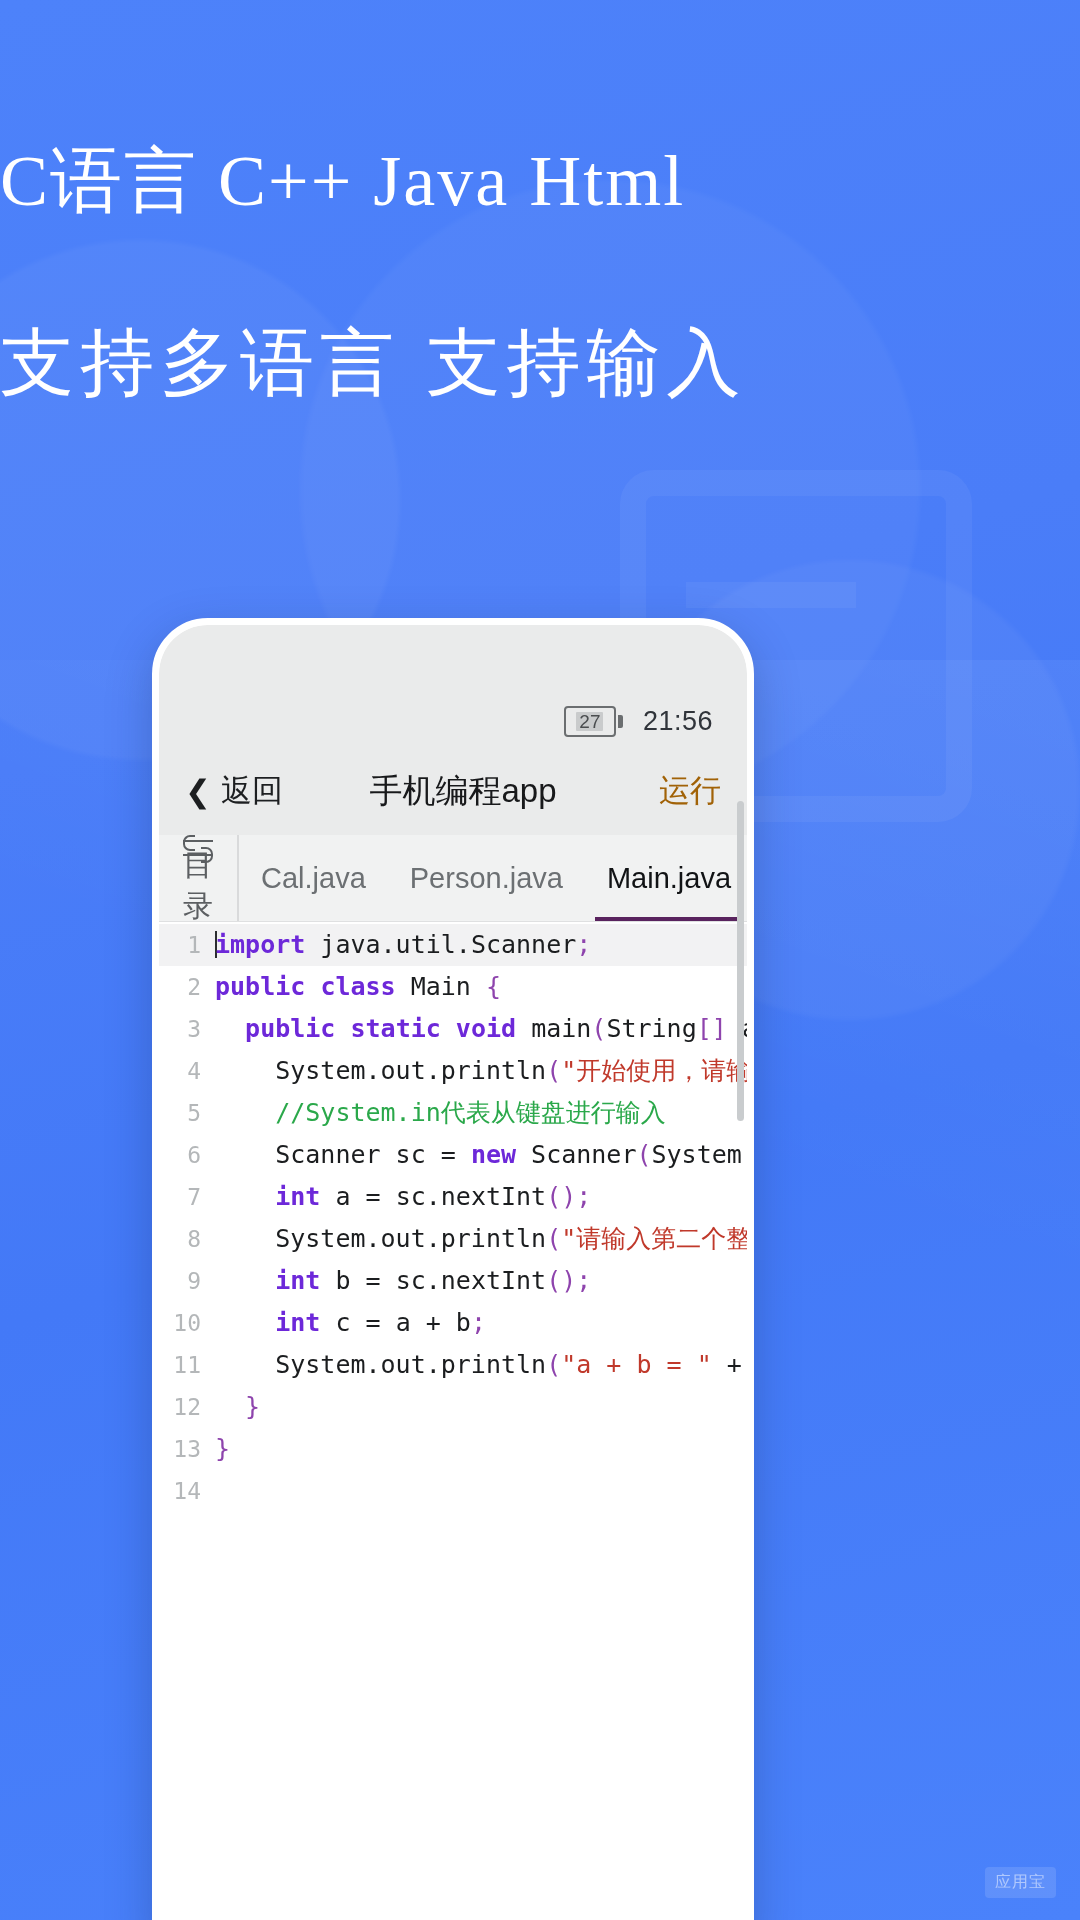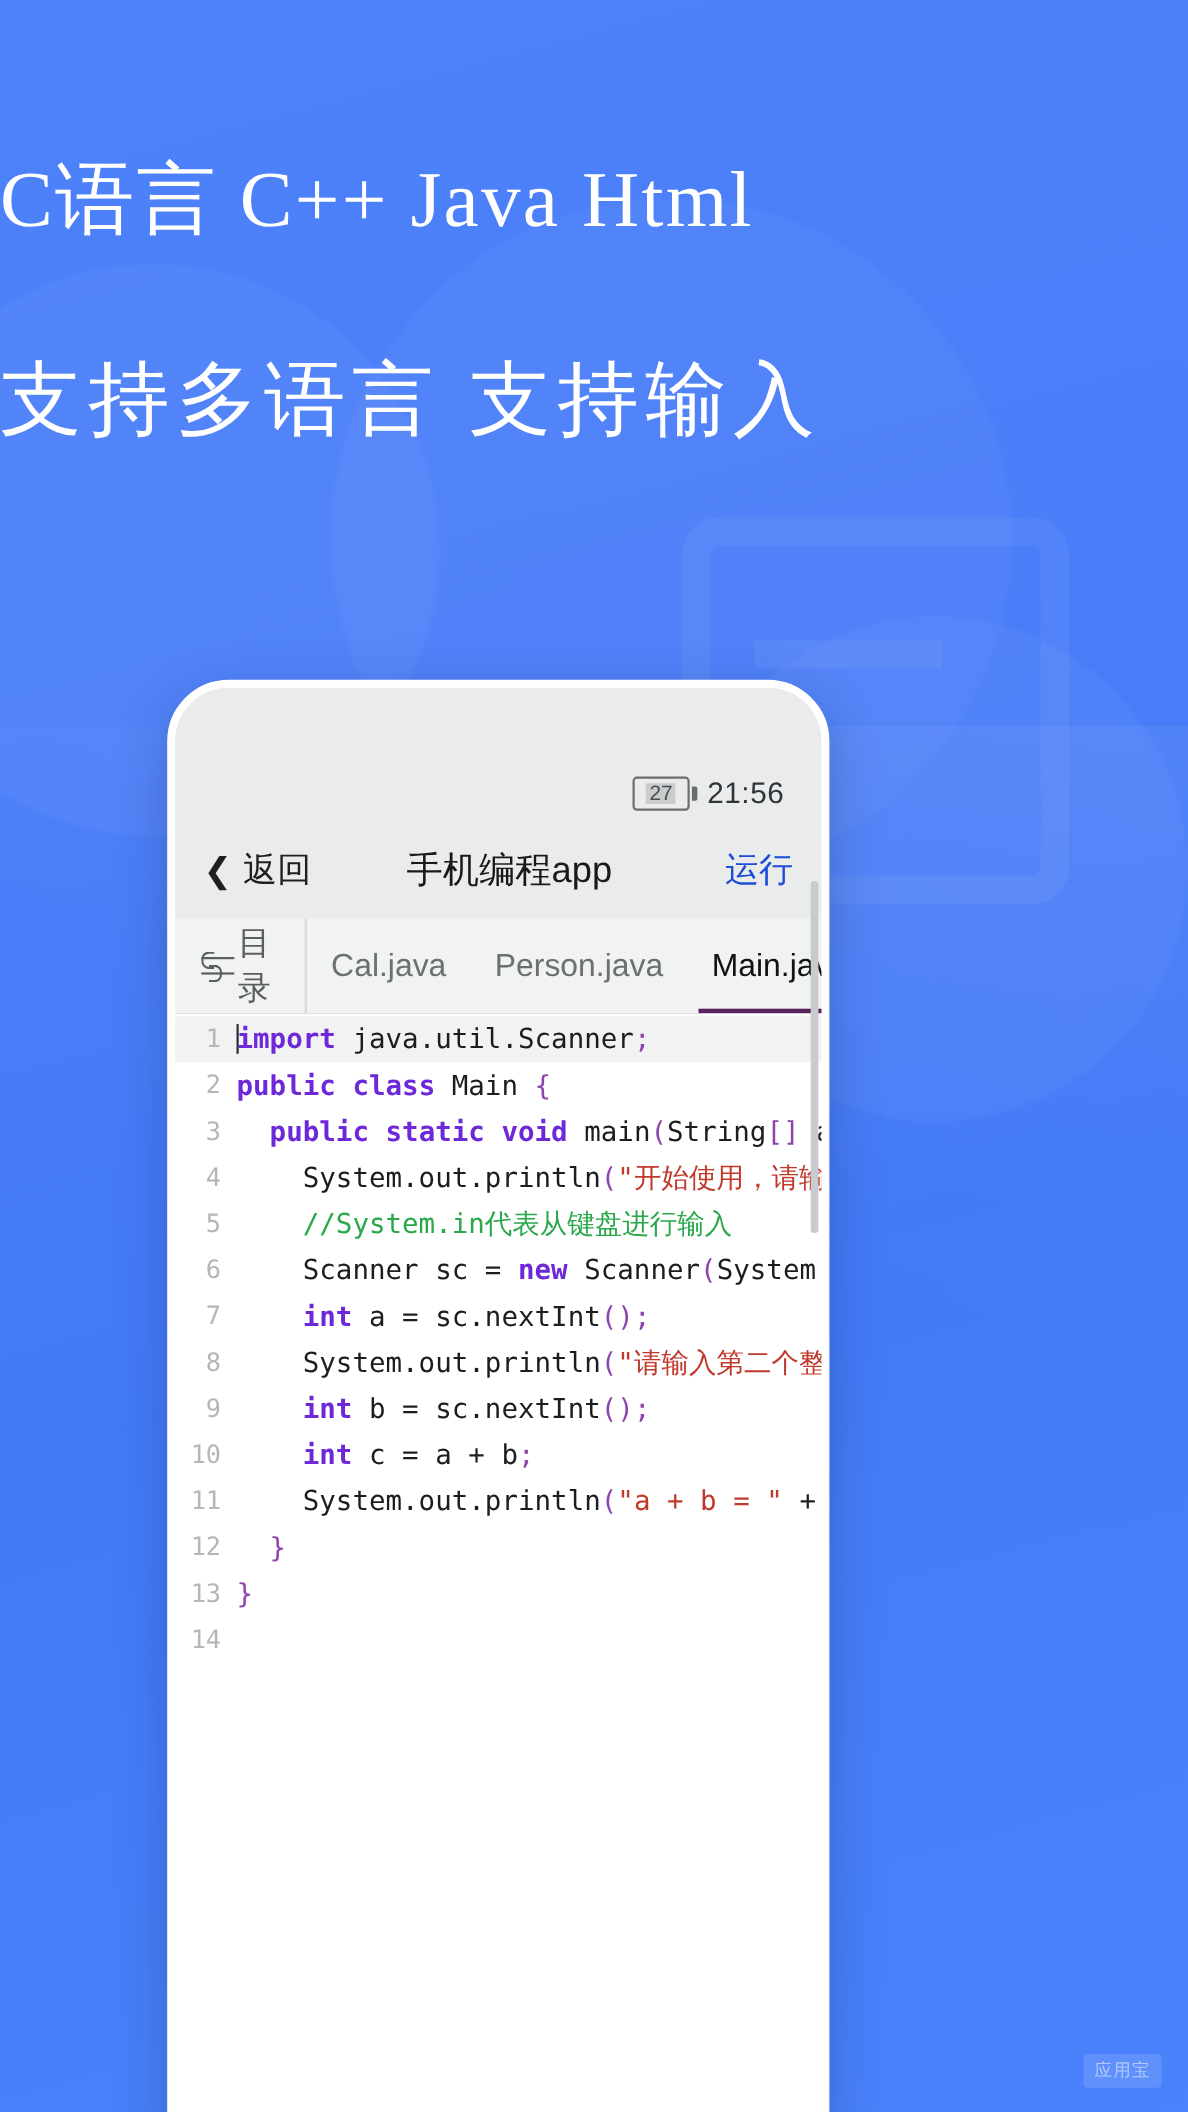--- a/index.html
+++ b/index.html
@@ -29,41 +29,41 @@
 
   
   .phone{position:absolute;left:152px;top:618px;width:588px;height:1302px;
     background:#ffffff;border:7px solid #ffffff;border-radius:56px 56px 0 0;
     box-shadow:0 16px 46px rgba(20,40,90,.28);overflow:hidden;}
   .phone-screen{position:absolute;left:0;top:0;right:0;bottom:0;background:#ffffff;
     border-radius:48px 48px 0 0;overflow:hidden;}
 
   .statusbar{height:122px;background:#eaebeb;display:flex;align-items:flex-end;
     justify-content:flex-end;padding:0 34px 10px 0;box-sizing:border-box;}
-  .sb-right{display:flex;align-items:center;gap:9px;color:#3c3f41;font-size:25px;}
+  .sb-right{display:flex;align-items:center;gap:20px;color:#3c3f41;font-size:25px;}
   .batt{display:inline-flex;align-items:center;}
   .batt-body{width:48px;height:27px;border:2px solid #6b6e70;border-radius:4px;
     display:flex;align-items:center;justify-content:center;}
   .batt-num{font-size:19px;color:#4a4d4f;background:#c9cbcc;line-height:19px;
     padding:0 3px;border-radius:1px;}
   .batt-cap{width:5px;height:13px;background:#6b6e70;margin-left:2px;border-radius:0 2px 2px 0;}
   .clock{font-size:27px;color:#30343a;letter-spacing:.5px;}
 
   .navbar{height:88px;background:#eaebeb;display:flex;align-items:center;
     position:relative;padding:0 26px;box-sizing:border-box;}
   .nav-back{display:flex;align-items:center;gap:10px;font-size:31px;color:#1d1f21;}
   .chev{font-size:31px;line-height:31px;}
   .nav-title{position:absolute;left:0;right:0;text-align:center;font-size:33px;
     color:#18191b;pointer-events:none;margin-left:20px;}
-  .nav-run{margin-left:auto;font-size:31px;color:#1d4ed8;position:relative;z-index:2;}
+  .nav-run{margin-left:auto;font-size:31px;color:#a16207;position:relative;z-index:2;}
 
   .tabbar{height:86px;background:#f1f2f2;display:flex;align-items:stretch;
     border-bottom:1px solid #dfe0e1;}
   .tab-dir{display:flex;align-items:center;gap:10px;padding:0 20px 0 24px;
-    font-size:30px;color:#5c5f62;border-right:2px solid #d9dadb;}
+    font-size:30px;color:#5c5f62;border-right:2px solid #d9dadb;flex-direction:column;}
   .swap-ico{display:inline-block;width:34px;height:26px;position:relative;}
   .swap-ico:before,.swap-ico:after{content:"";position:absolute;left:0;width:30px;height:2px;
     background:#5c5f62;}
   .swap-ico:before{top:5px;box-shadow:0 0 0 0 #5c5f62;}
   .swap-ico:after{top:19px;}
   .swap-a{position:absolute;left:0;top:0;width:10px;height:12px;border-left:2px solid #5c5f62;
     border-top:2px solid #5c5f62;border-bottom:2px solid #5c5f62;border-radius:7px 0 0 7px;}
   .swap-b{position:absolute;right:4px;top:12px;width:10px;height:12px;border-right:2px solid #5c5f62;
     border-top:2px solid #5c5f62;border-bottom:2px solid #5c5f62;border-radius:0 7px 7px 0;}
   .tab{display:flex;align-items:center;padding:0 22px;font-size:29px;color:#6c7073;

